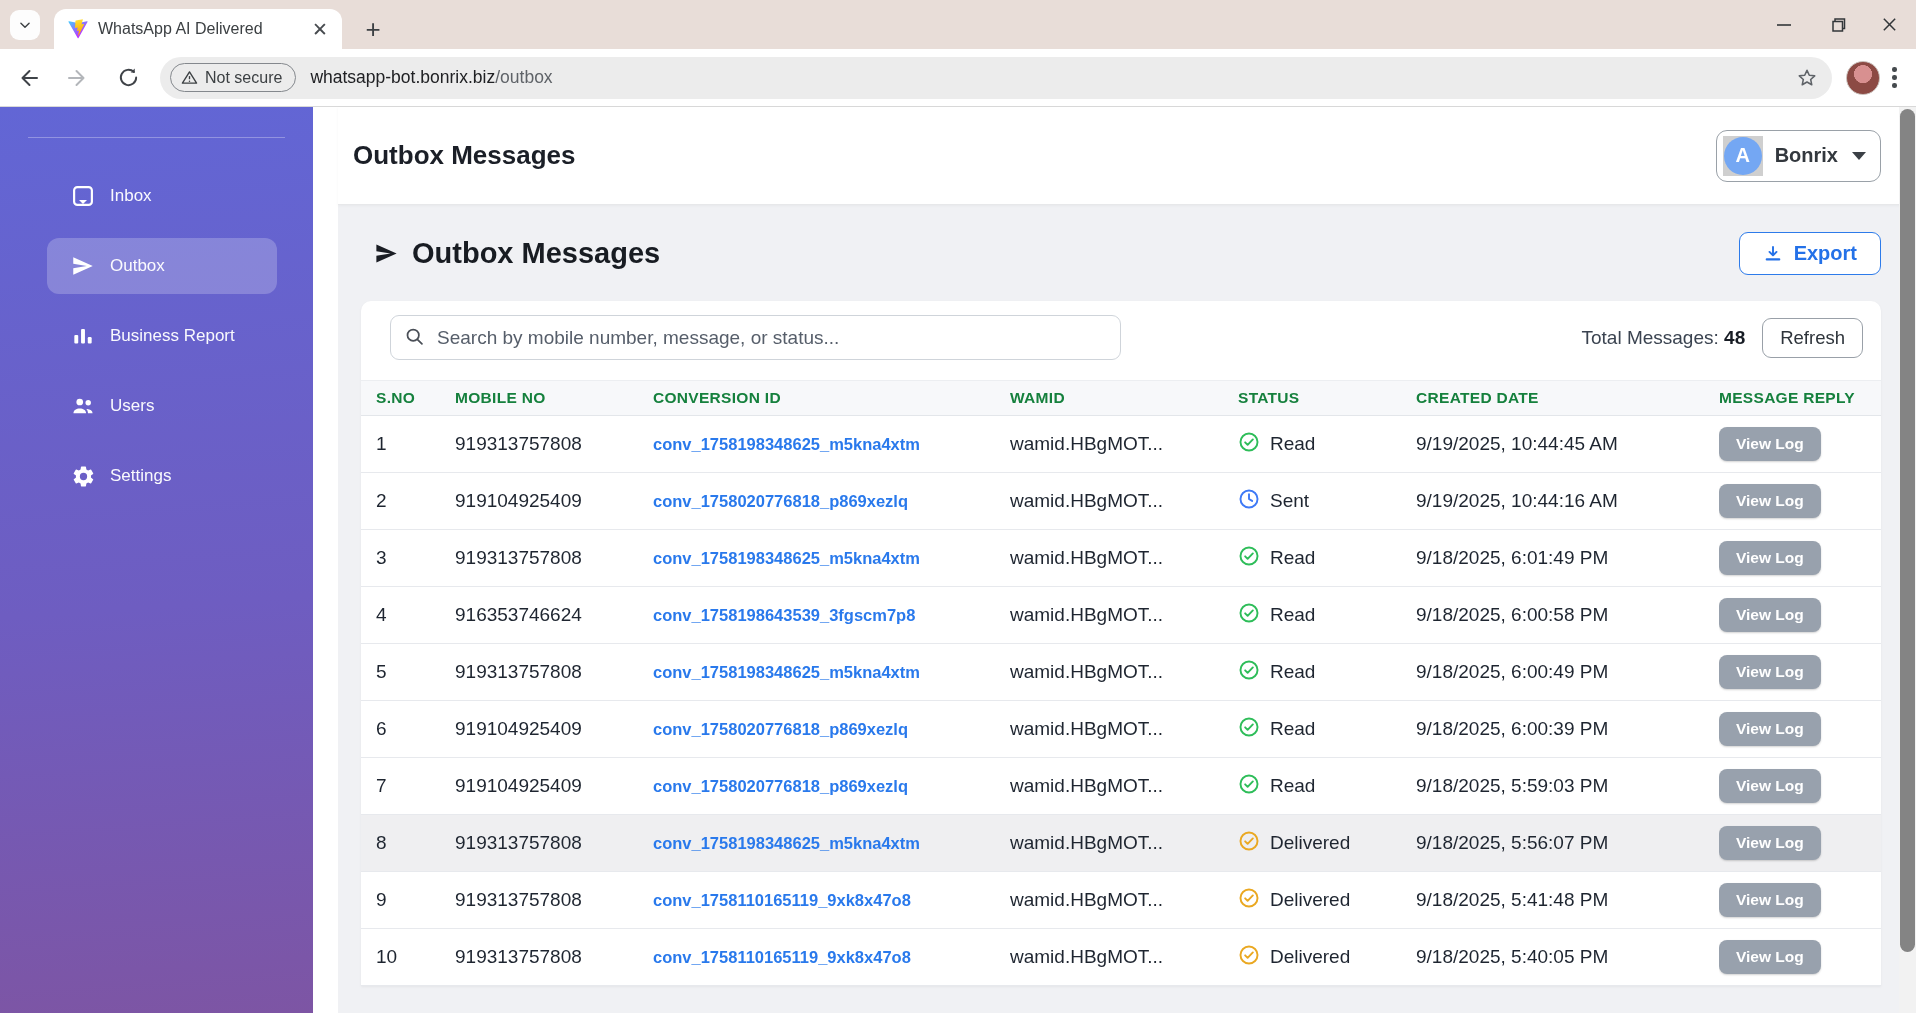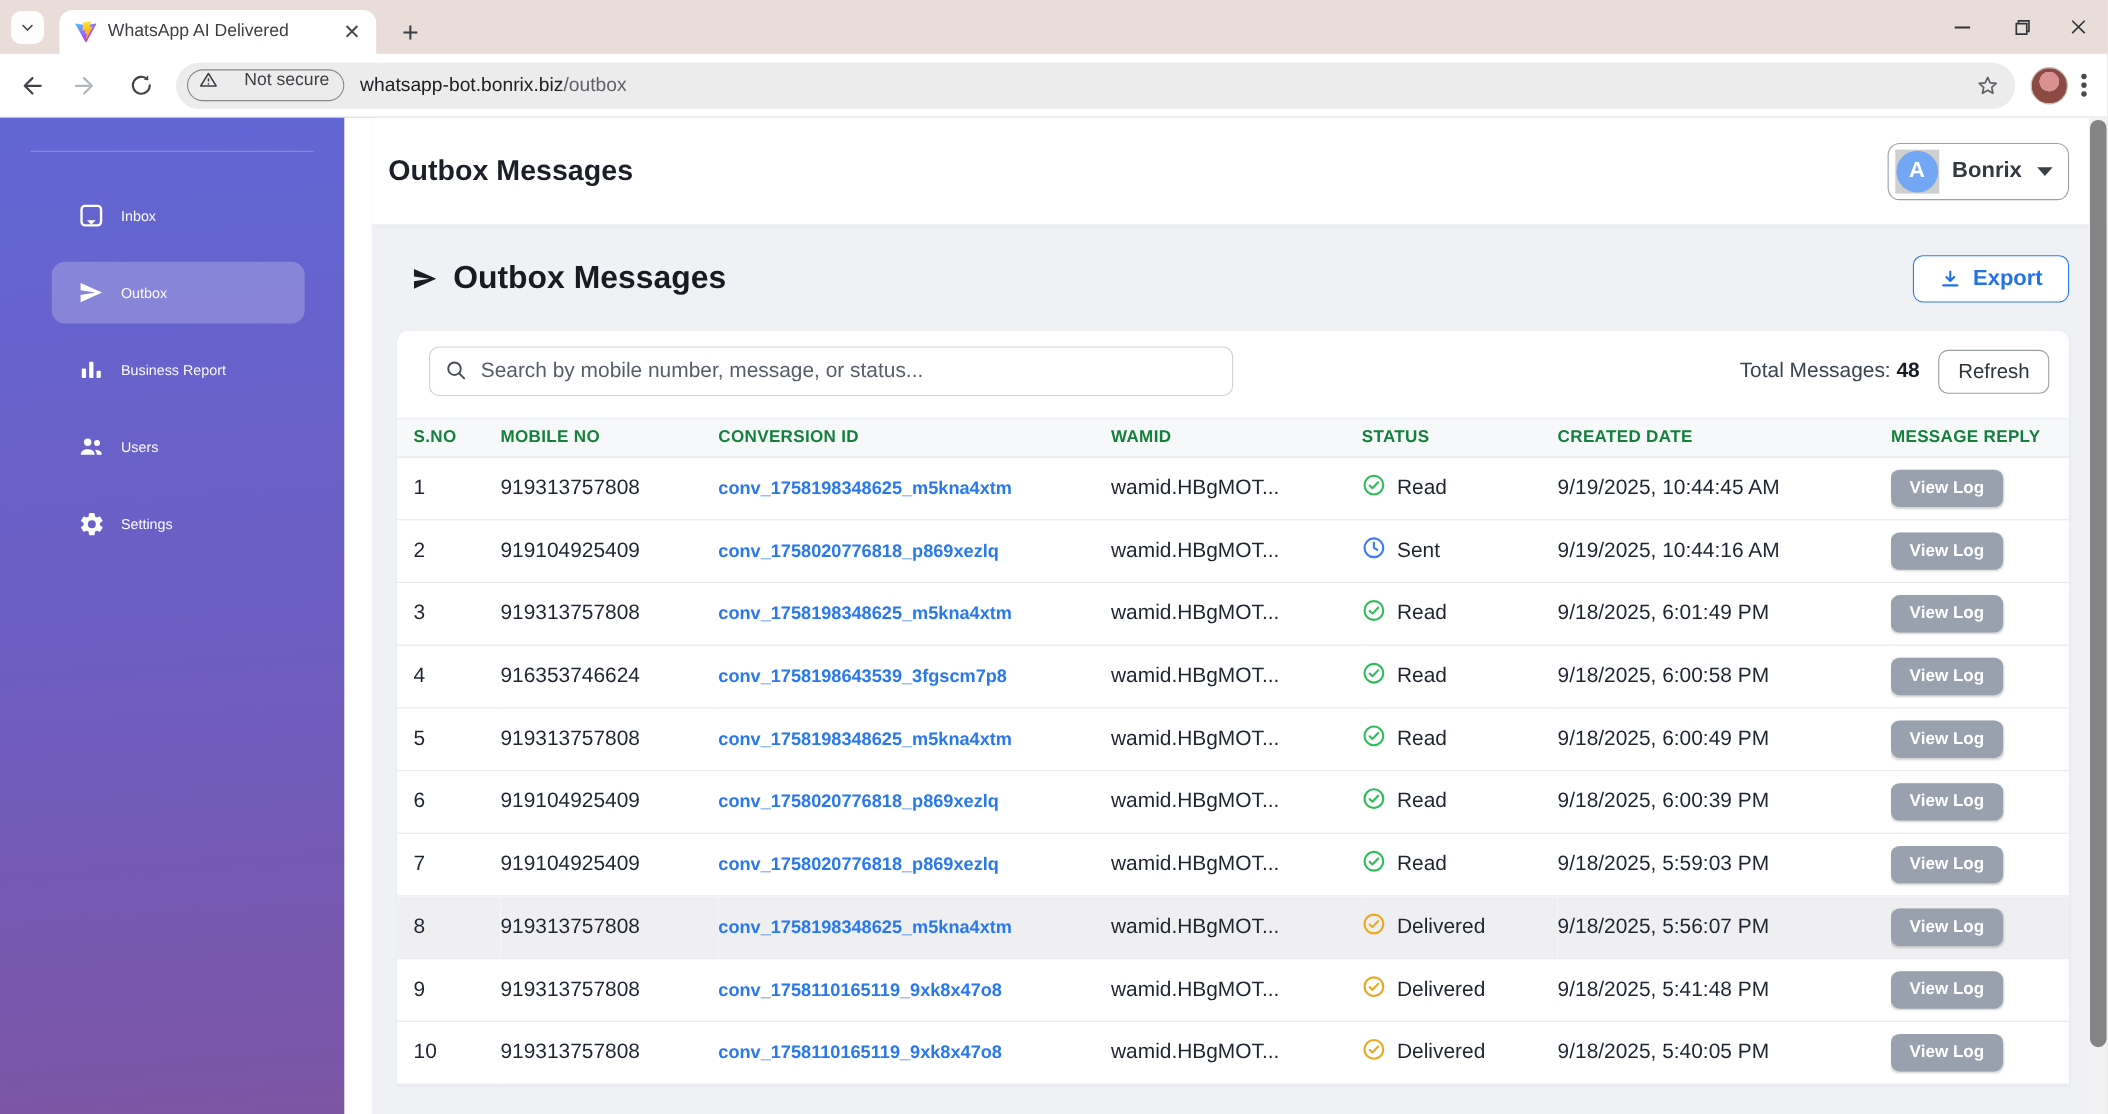--- a/index.html
+++ b/index.html
@@ -13,37 +13,37 @@
   .tab { position:absolute; left:54px; top:9px; width:288px; height:40px; background:#ffffff; border-radius:12px 12px 0 0; display:flex; align-items:center; padding:0 12px 0 14px; gap:10px; }
   .tab-title { flex:1; font-size:16px; color:#3c4043; white-space:nowrap; overflow:hidden; text-overflow:ellipsis; }
   .tab-close { color:#474b4f; font-size:19px; line-height:1; padding:0 2px; }
   .new-tab-btn { position:absolute; left:356px; top:12px; width:34px; height:34px; display:flex; align-items:center; justify-content:center; color:#3c4043; font-size:26px; font-weight:400; }
   .win-controls { position:absolute; right:0; top:0; height:49px; display:flex; align-items:center; }
   .win-btn { width:53px; height:49px; display:flex; align-items:center; justify-content:center; }
 
   .toolbar { position:absolute; left:0; top:49px; width:1916px; height:58px; background:#ffffff; border-bottom:1px solid #d9d9d9; display:flex; align-items:center; }
   .nav-btn { width:44px; height:44px; display:flex; align-items:center; justify-content:center; margin-left:6px; }
   .omnibox { margin-left:10px; width:1672px; height:42px; background:#ececec; border-radius:21px; display:flex; align-items:center; padding:0 14px 0 10px; }
-  .secure-chip { display:flex; align-items:flex-start; gap:24px; border:1.5px solid #84888d; border-radius:15px; height:29px; padding:0 13px 0 10px; color:#3c4043; font-size:16px; }
+  .secure-chip { display:flex; align-items:center; gap:7px; border:1.5px solid #84888d; border-radius:15px; height:29px; padding:0 13px 0 10px; color:#3c4043; font-size:16px; }
   .url-text { margin-left:14px; font-size:17.5px; color:#202124; white-space:nowrap; }
   .url-path { color:#5f6368; }
   .omni-spacer { flex:1; }
   .profile-avatar { width:34px; height:34px; border-radius:50%; margin-left:14px; background:radial-gradient(circle at 50% 38%, #d89090 0 35%, #8c4a44 36% 100%); border:1px solid #c9beb9; }
   .menu-dots { margin:0 14px 0 12px; display:flex; flex-direction:column; gap:3.5px; }
   .menu-dots i { width:4.5px; height:4.5px; border-radius:50%; background:#454a4e; }
 
   
   .app { position:absolute; left:0; top:107px; width:1916px; height:906px; display:flex; }
 
   .sidebar { width:313px; height:100%; background:linear-gradient(176deg, #6266d5 0%, #6e5dc1 55%, #7d55a4 100%); flex-shrink:0; }
   .brand { display:flex; align-items:center; gap:15px; padding:42px 28px 0 30px; color:#ffffff; }
   .brand-text { font-size:29px; font-weight:700; letter-spacing:0.2px; }
   .side-divider { border-top:1px solid rgba(255,255,255,0.30); margin:30px 28px 0 28px; }
   .nav { margin-top:30px; }
-  .nav-item { display:flex; align-items:center; gap:14px; height:56px; margin:0 36px 14px 47px; padding-left:23px; border-radius:12px; color:rgba(255,255,255,0.96); font-size:13px; cursor:pointer; }
+  .nav-item { display:flex; align-items:center; gap:14px; height:56px; margin:0 36px 14px 47px; padding-left:23px; border-radius:12px; color:rgba(255,255,255,0.96); font-size:17px; cursor:pointer; }
   .nav-item.active { background:rgba(255,255,255,0.22); }
   .nav-icon { width:26px; height:26px; display:flex; align-items:center; justify-content:center; }
 
   .main { flex:1; display:flex; flex-direction:column; min-width:0;padding-left:25px; }
   .page-header { height:98px; background:#ffffff; border-bottom:1px solid #e7e8ea; box-shadow:0 1px 3px rgba(0,0,0,0.04); display:flex; align-items:center; justify-content:space-between; padding:0 35px 0 15px; position:relative; z-index:2; }
   .page-title { font-size:26px; font-weight:700; color:#1b1f27; }
   .user-chip { display:flex; align-items:center; gap:12px; border:1.5px solid #9aa1a8; border-radius:11px; padding:5px 14px 5px 6px; background:#fff; cursor:pointer; }
   .avatar-square { width:40px; height:40px; background:#cfcfcf; display:flex; align-items:center; justify-content:center; }
   .avatar-circle { width:38px; height:38px; border-radius:50%; background:#74a7f3; color:#fff; font-size:20px; font-weight:700; display:flex; align-items:center; justify-content:center; }
   .user-name { font-size:20px; font-weight:700; color:#33383e; }

